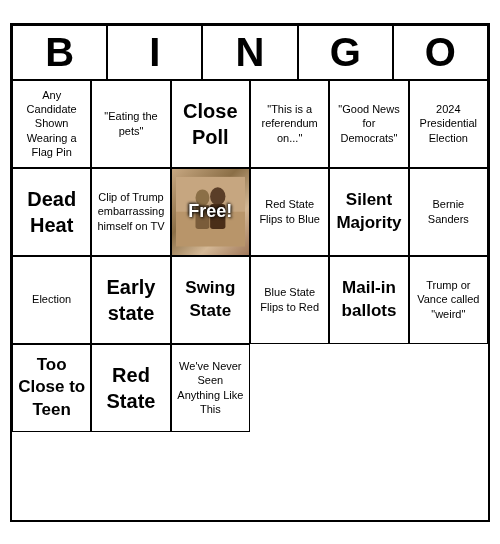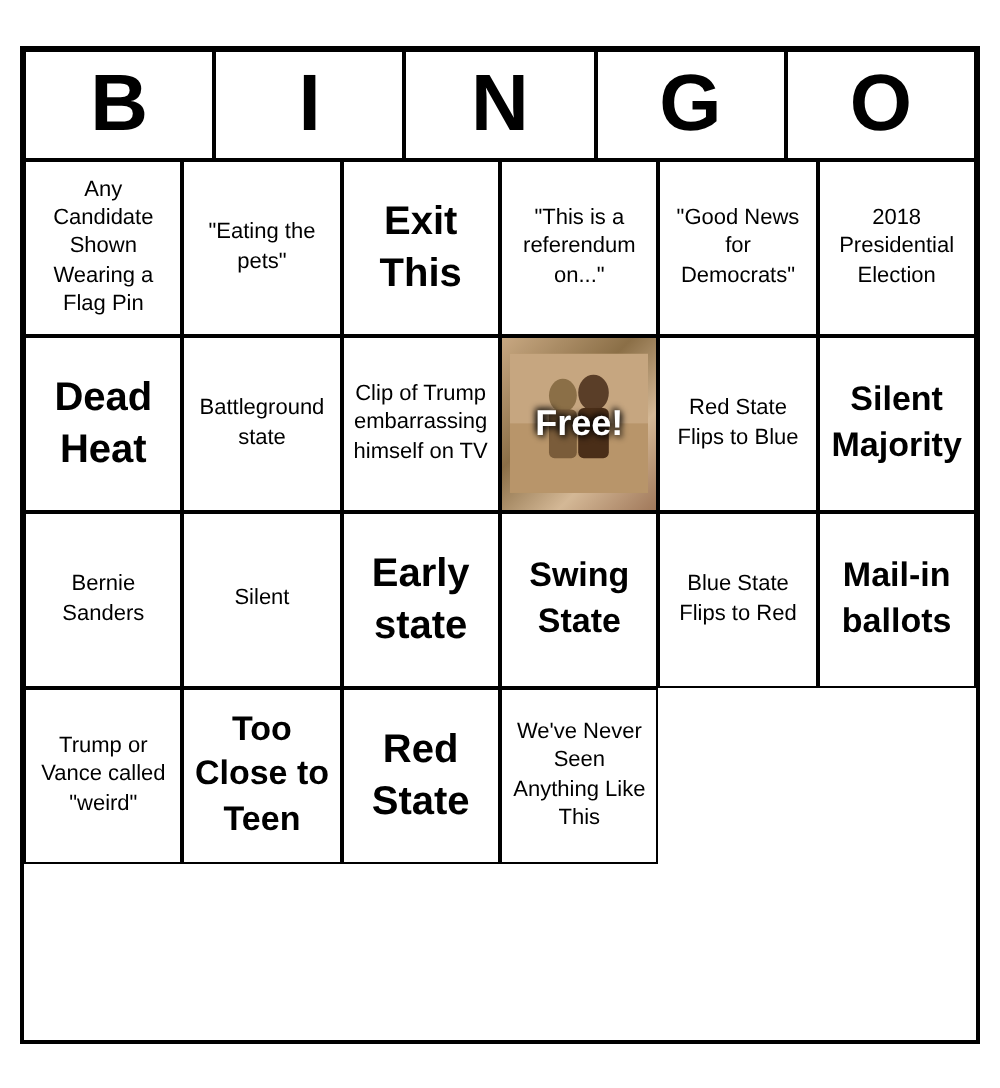--- a/index.html
+++ b/index.html
@@ -101,26 +101,25 @@
   <div class="bingo-header">
   <div class="bingo-letter">B</div>
       <div class="bingo-letter">I</div>
       <div class="bingo-letter">N</div>
       <div class="bingo-letter">G</div>
       <div class="bingo-letter">O</div>
     </div>
   <div class="bingo-grid">
   <div class="bingo-cell">Any Candidate Shown Wearing a Flag Pin</div>
       <div class="bingo-cell">"Eating the pets"</div>
-      <div class="bingo-cell large-text">Exit This</div>
+      <div class="bingo-cell large-text">Close Poll</div>
       <div class="bingo-cell">"This is a referendum on..."</div>
       <div class="bingo-cell">"Good News for Democrats"</div>
-      <div class="bingo-cell">2018 Presidential Election</div>
+      <div class="bingo-cell">2024 Presidential Election</div>
       <div class="bingo-cell large-text">Dead Heat</div>
-      <div class="bingo-cell">Battleground state</div>
       <div class="bingo-cell">Clip of Trump embarrassing himself on TV</div>
       <div class="bingo-cell free">
         <div class="free-inner">
           <div class="free-img">
             <svg class="people-svg" viewBox="0 0 100 100" xmlns="http://www.w3.org/2000/svg">
 
               <rect width="100" height="100" fill="#b8956a"></rect>
 
               <rect width="100" height="50" fill="#d4b896" opacity="0.5"></rect>
 
@@ -130,21 +129,21 @@
               <ellipse cx="60" cy="28" rx="11" ry="13" fill="#5a3e28"></ellipse>
               <rect x="49" y="39" width="22" height="36" rx="4" fill="#4a2e18"></rect>
             </svg>
           </div>
           <div class="free-label">Free!</div>
         </div>
       </div>
       <div class="bingo-cell">Red State Flips to Blue</div>
       <div class="bingo-cell medium-text">Silent Majority</div>
       <div class="bingo-cell">Bernie Sanders</div>
-      <div class="bingo-cell">Silent</div>
+      <div class="bingo-cell">Election</div>
       <div class="bingo-cell large-text">Early state</div>
       <div class="bingo-cell medium-text">Swing State</div>
       <div class="bingo-cell">Blue State Flips to Red</div>
       <div class="bingo-cell medium-text">Mail-in ballots</div>
       <div class="bingo-cell">Trump or Vance called "weird"</div>
       <div class="bingo-cell medium-text">Too Close to Teen</div>
       <div class="bingo-cell large-text">Red State</div>
       <div class="bingo-cell">We've Never Seen Anything Like This</div>
     </div>
 </div>

